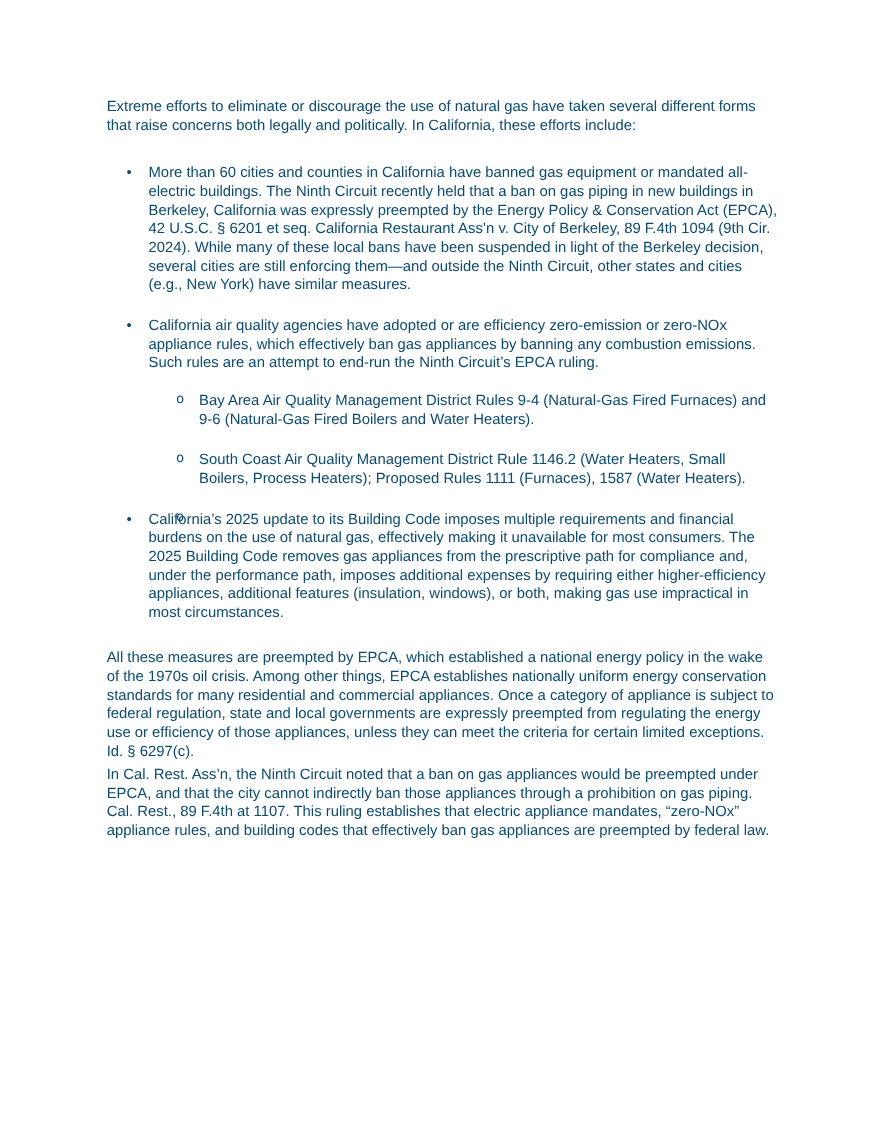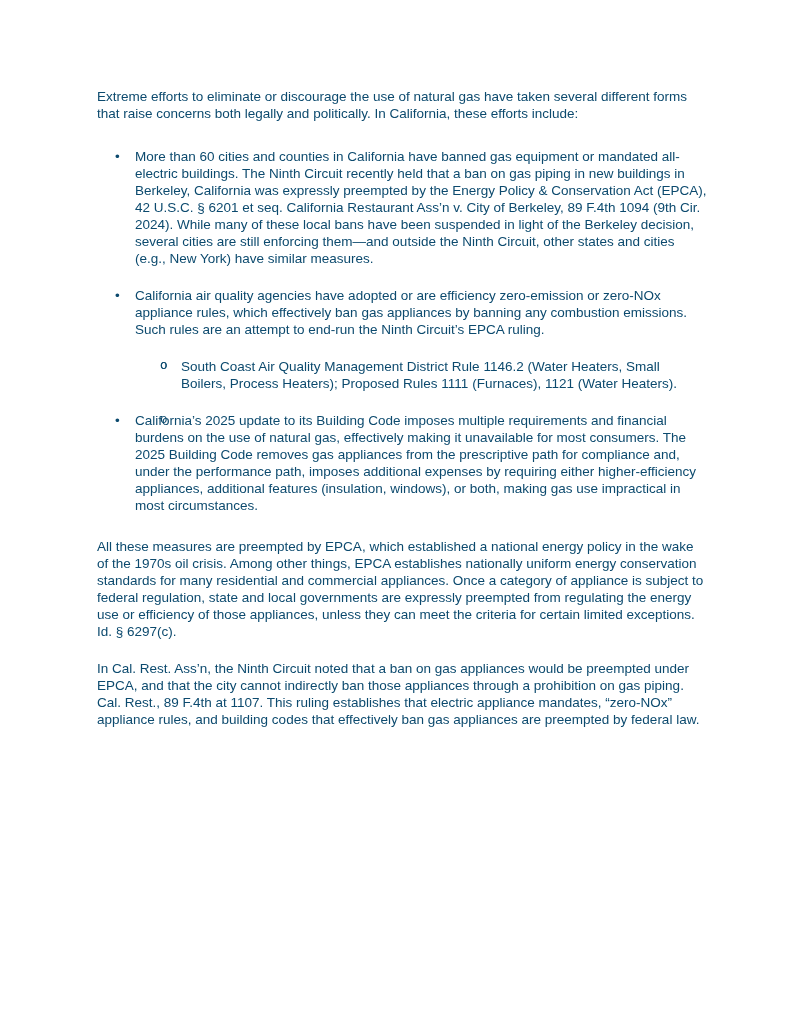--- a/index.html
+++ b/index.html
@@ -66,21 +66,21 @@
     position: absolute;
     left: 25px;
     top: 0;
     font-family: "Liberation Mono", "DejaVu Sans Mono", monospace;
     font-size: 12.5px;
   }
   p.para-epca {
     margin-top: 24px;
   }
   p.para-cal {
-    margin-top: 20px;
+    margin-top: 4px;
   }
 </style>
 </head>
 <body>
 
 <div class="page">
 
   <p class="para intro">Extreme efforts to eliminate or discourage the use of natural gas have taken several different forms that raise concerns both legally and politically. In California, these efforts include:</p>
 
   <ul class="bullets">
@@ -90,24 +90,25 @@
       <span class="text">More than 60 cities and counties in California have banned gas equipment or mandated all-electric buildings. The Ninth Circuit recently held that a ban on gas piping in new buildings in Berkeley, California was expressly preempted by the Energy Policy &amp; Conservation Act (EPCA), 42 U.S.C. § 6201 et seq. California Restaurant Ass’n v. City of Berkeley, 89 F.4th 1094 (9th Cir. 2024). While many of these local bans have been suspended in light of the Berkeley decision, several cities are still enforcing them—and outside the Ninth Circuit, other states and cities (e.g., New York) have similar measures.</span>
     </li>
 
     <li>
       <span class="marker">•</span>
       <span class="text">California air quality agencies have adopted or are efficiency zero-emission or zero-NOx appliance rules, which effectively ban gas appliances by banning any combustion emissions. Such rules are an attempt to end-run the Ninth Circuit’s EPCA ruling.</span>
 
       <ul class="sub-bullets">
         <li>
           <span class="marker">o</span>
+          <span class="text">Bay Area Air Quality Management District Rules 9-4 (Natural-Gas Fired Furnaces) and 9-6 (Natural-Gas Fired Boilers and Water Heaters).</span>
         </li>
         <li>
           <span class="marker">o</span>
-          <span class="text">South Coast Air Quality Management District Rule 1146.2 (Water Heaters, Small Boilers, Process Heaters); Proposed Rules 1111 (Furnaces), 1121 (Water Heaters).</span>
+          <span class="text">South Coast Air Quality Management District Rule 1146.2 (Water Heaters, Small Boilers, Process Heaters); Proposed Rules 1111 (Furnaces), 1587 (Water Heaters).</span>
         </li>
         <li>
           <span class="marker">o</span>
         </li>
       </ul>
     </li>
 
     <li>
       <span class="marker">•</span>
       <span class="text">California’s 2025 update to its Building Code imposes multiple requirements and financial burdens on the use of natural gas, effectively making it unavailable for most consumers. The 2025 Building Code removes gas appliances from the prescriptive path for compliance and, under the performance path, imposes additional expenses by requiring either higher-efficiency appliances, additional features (insulation, windows), or both, making gas use impractical in most circumstances.</span>

